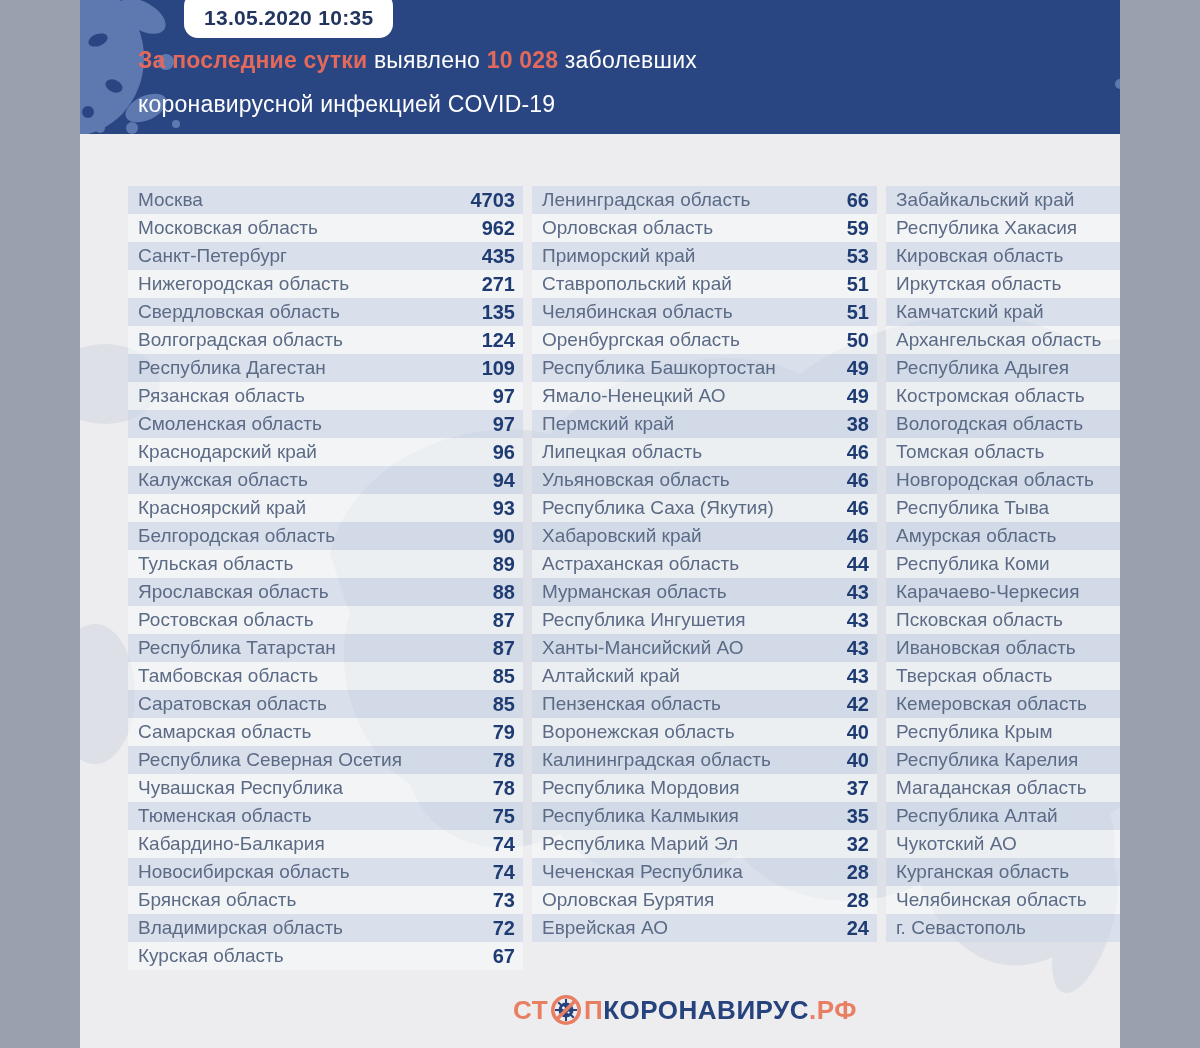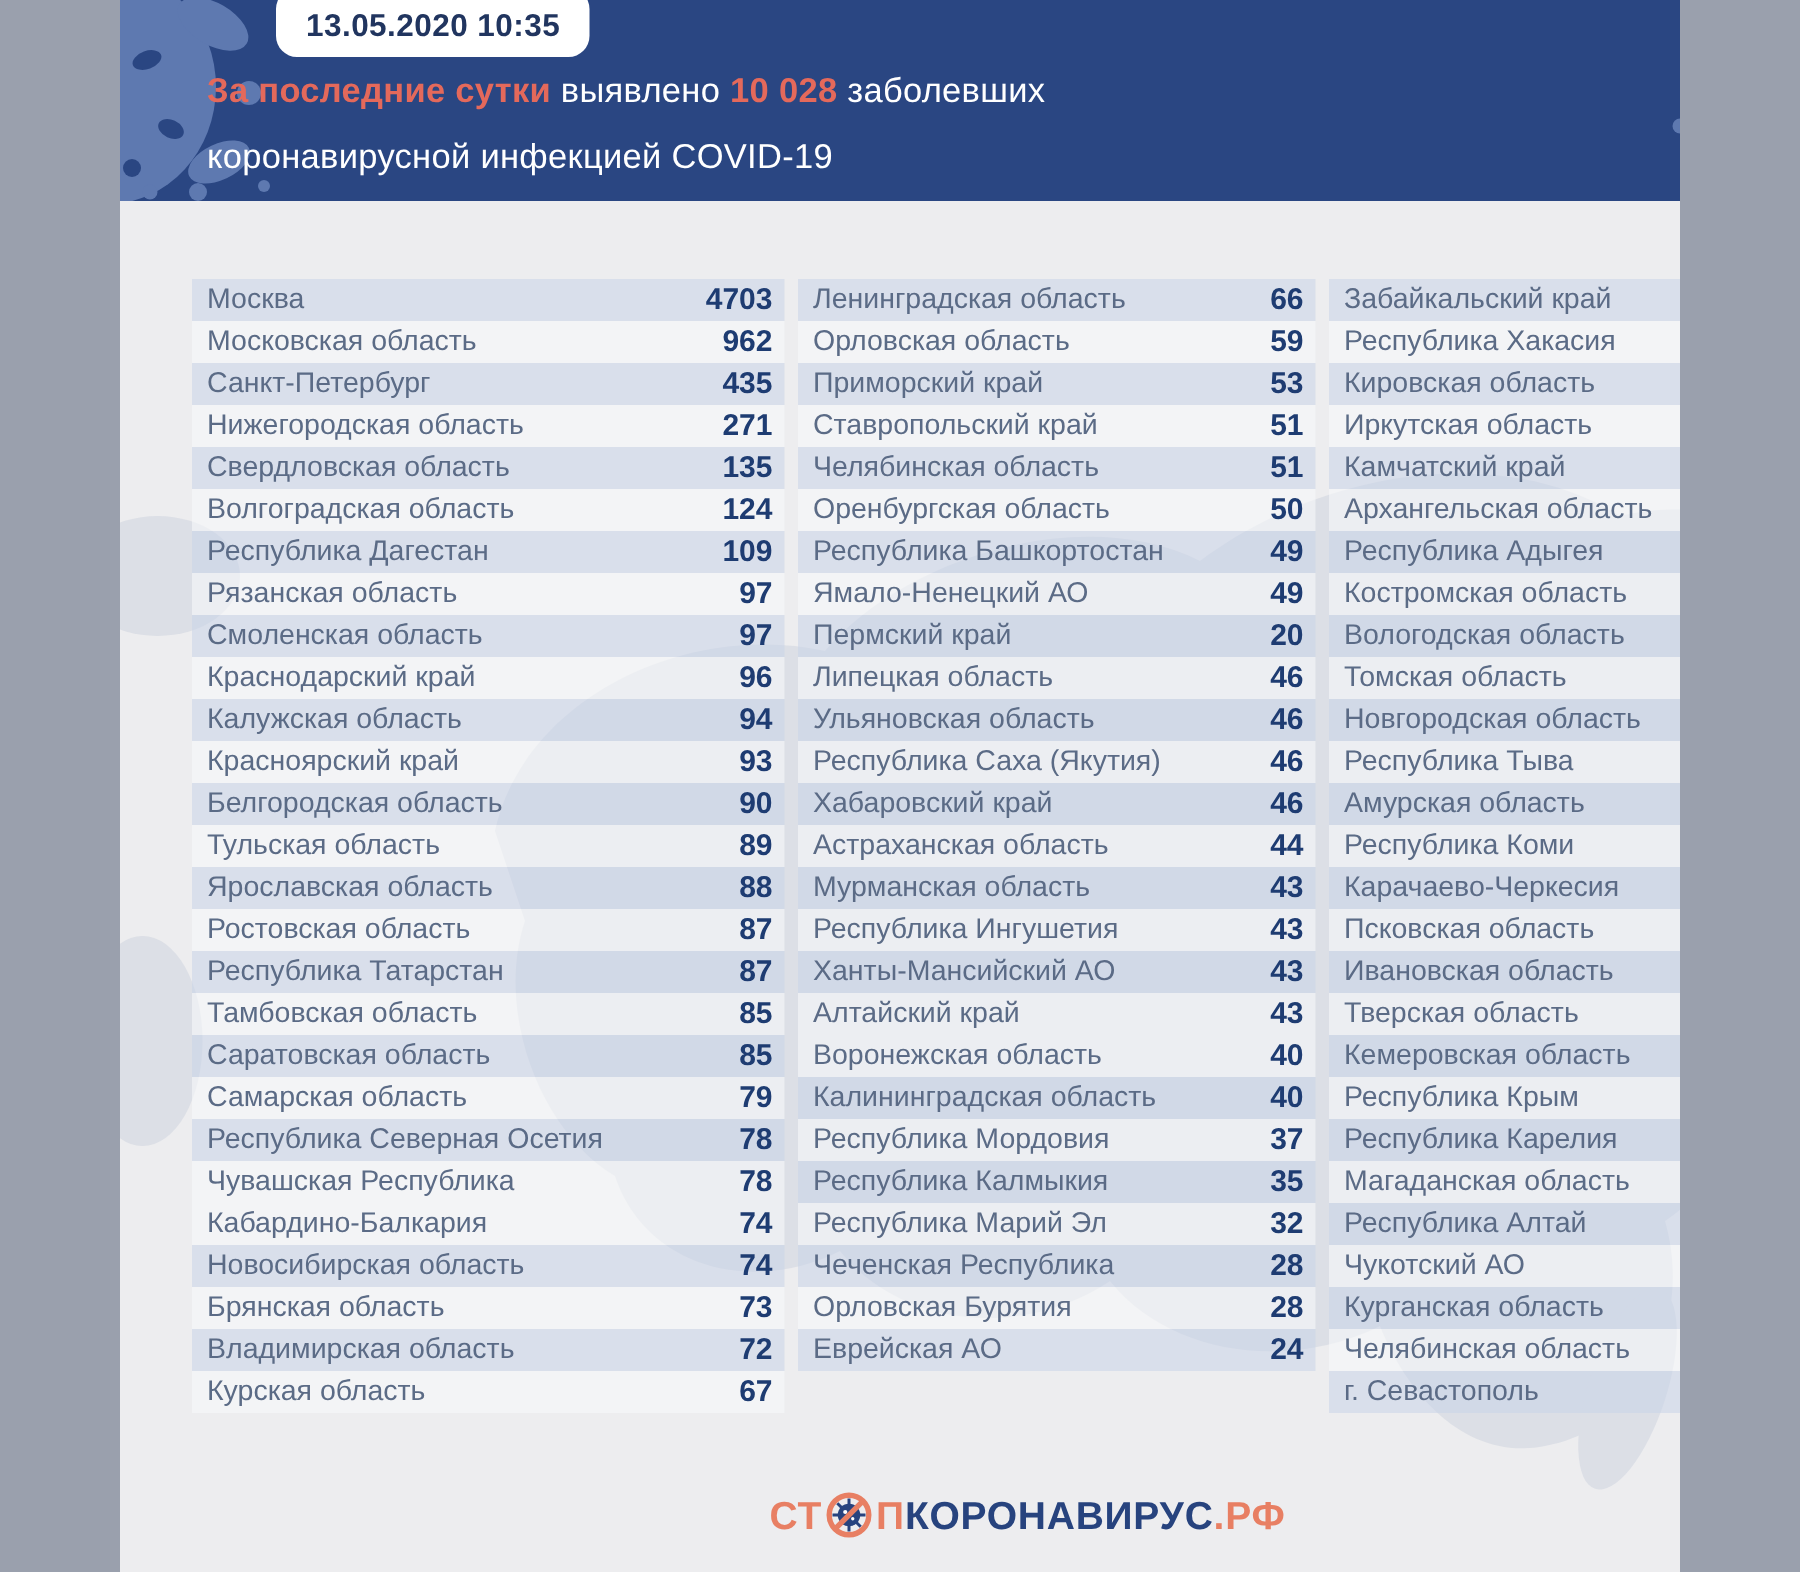--- a/index.html
+++ b/index.html
@@ -222,20 +222,24 @@
           <span class="rval">79</span>
         </div>
         <div class="row odd">
           <span class="rname">Республика Северная Осетия</span>
           <span class="rval">78</span>
         </div>
         <div class="row even">
           <span class="rname">Чувашская Республика</span>
           <span class="rval">78</span>
         </div>
+        <div class="row odd">
+          <span class="rname">Тюменская область</span>
+          <span class="rval">75</span>
+        </div>
         <div class="row even">
           <span class="rname">Кабардино-Балкария</span>
           <span class="rval">74</span>
         </div>
         <div class="row odd">
           <span class="rname">Новосибирская область</span>
           <span class="rval">74</span>
         </div>
         <div class="row even">
           <span class="rname">Брянская область</span>
@@ -278,21 +282,21 @@
         <div class="row odd">
           <span class="rname">Республика Башкортостан</span>
           <span class="rval">49</span>
         </div>
         <div class="row even">
           <span class="rname">Ямало-Ненецкий АО</span>
           <span class="rval">49</span>
         </div>
         <div class="row odd">
           <span class="rname">Пермский край</span>
-          <span class="rval">20</span>
+          <span class="rval">38</span>
         </div>
         <div class="row even">
           <span class="rname">Липецкая область</span>
           <span class="rval">46</span>
         </div>
         <div class="row odd">
           <span class="rname">Ульяновская область</span>
           <span class="rval">46</span>
         </div>
         <div class="row even">
@@ -315,20 +319,24 @@
           <span class="rname">Республика Ингушетия</span>
           <span class="rval">43</span>
         </div>
         <div class="row odd">
           <span class="rname">Ханты-Мансийский АО</span>
           <span class="rval">43</span>
         </div>
         <div class="row even">
           <span class="rname">Алтайский край</span>
           <span class="rval">43</span>
+        </div>
+        <div class="row odd">
+          <span class="rname">Пензенская область</span>
+          <span class="rval">42</span>
         </div>
         <div class="row even">
           <span class="rname">Воронежская область</span>
           <span class="rval">40</span>
         </div>
         <div class="row odd">
           <span class="rname">Калининградская область</span>
           <span class="rval">40</span>
         </div>
         <div class="row even">

